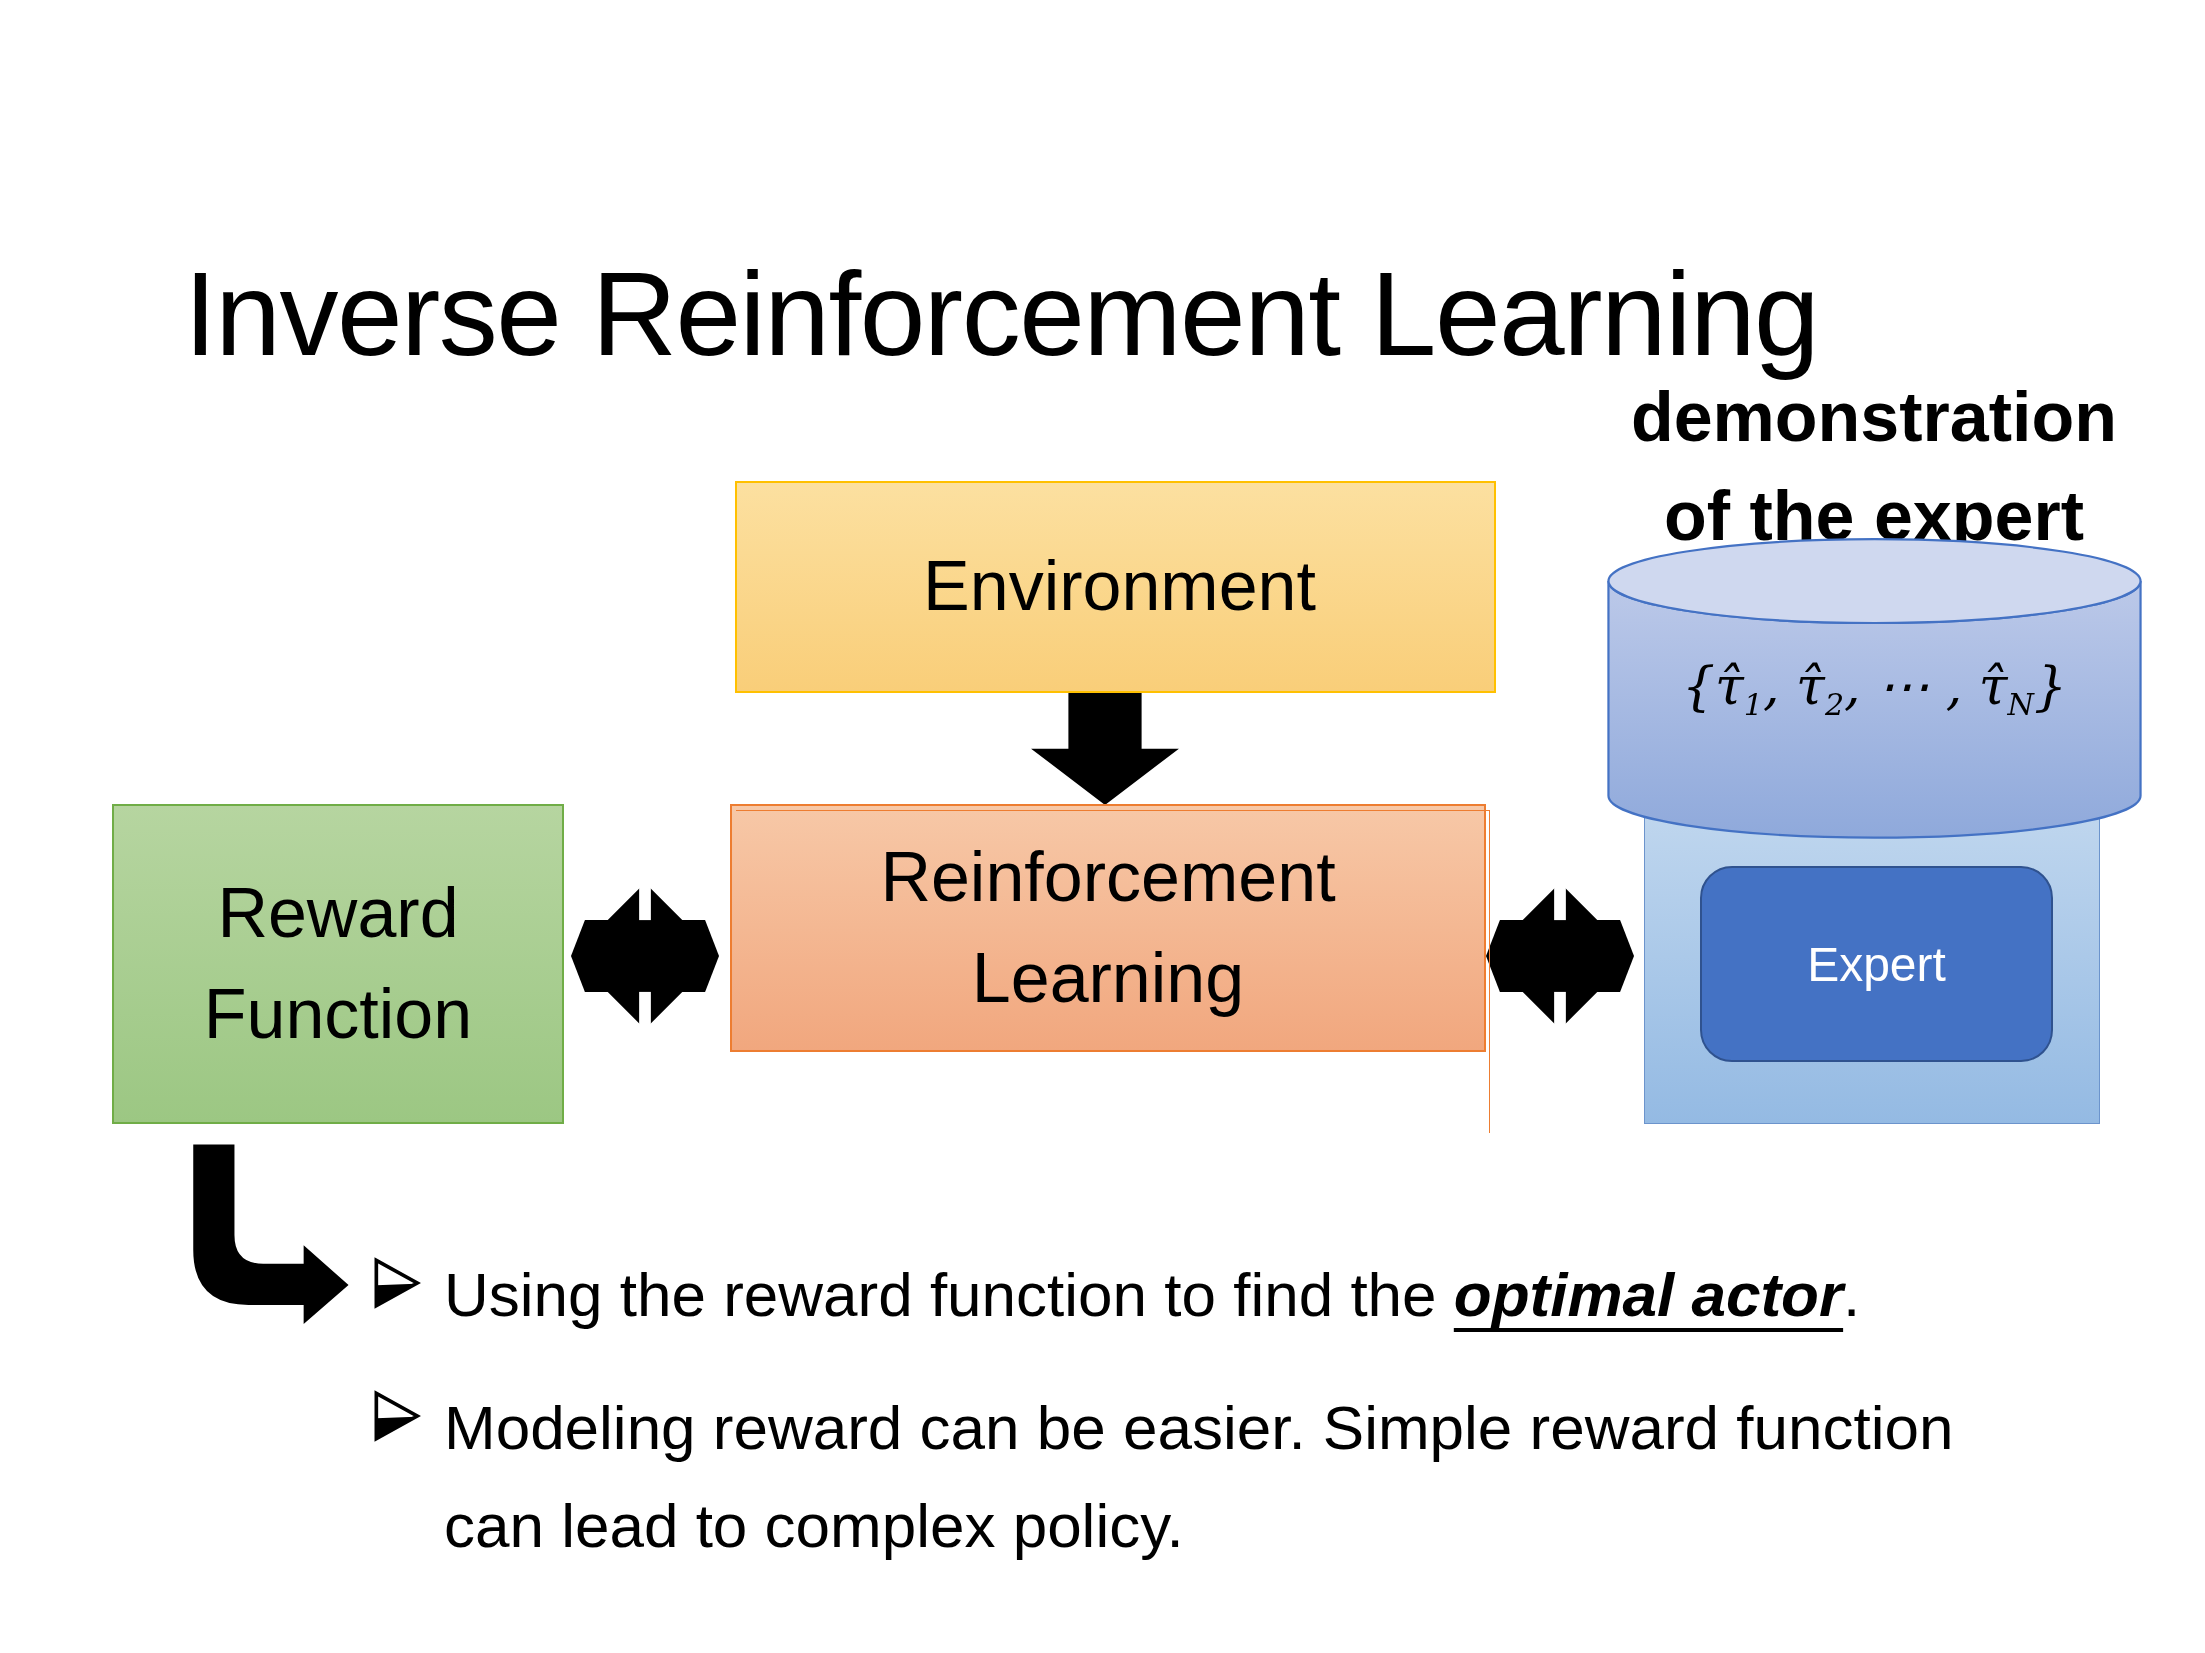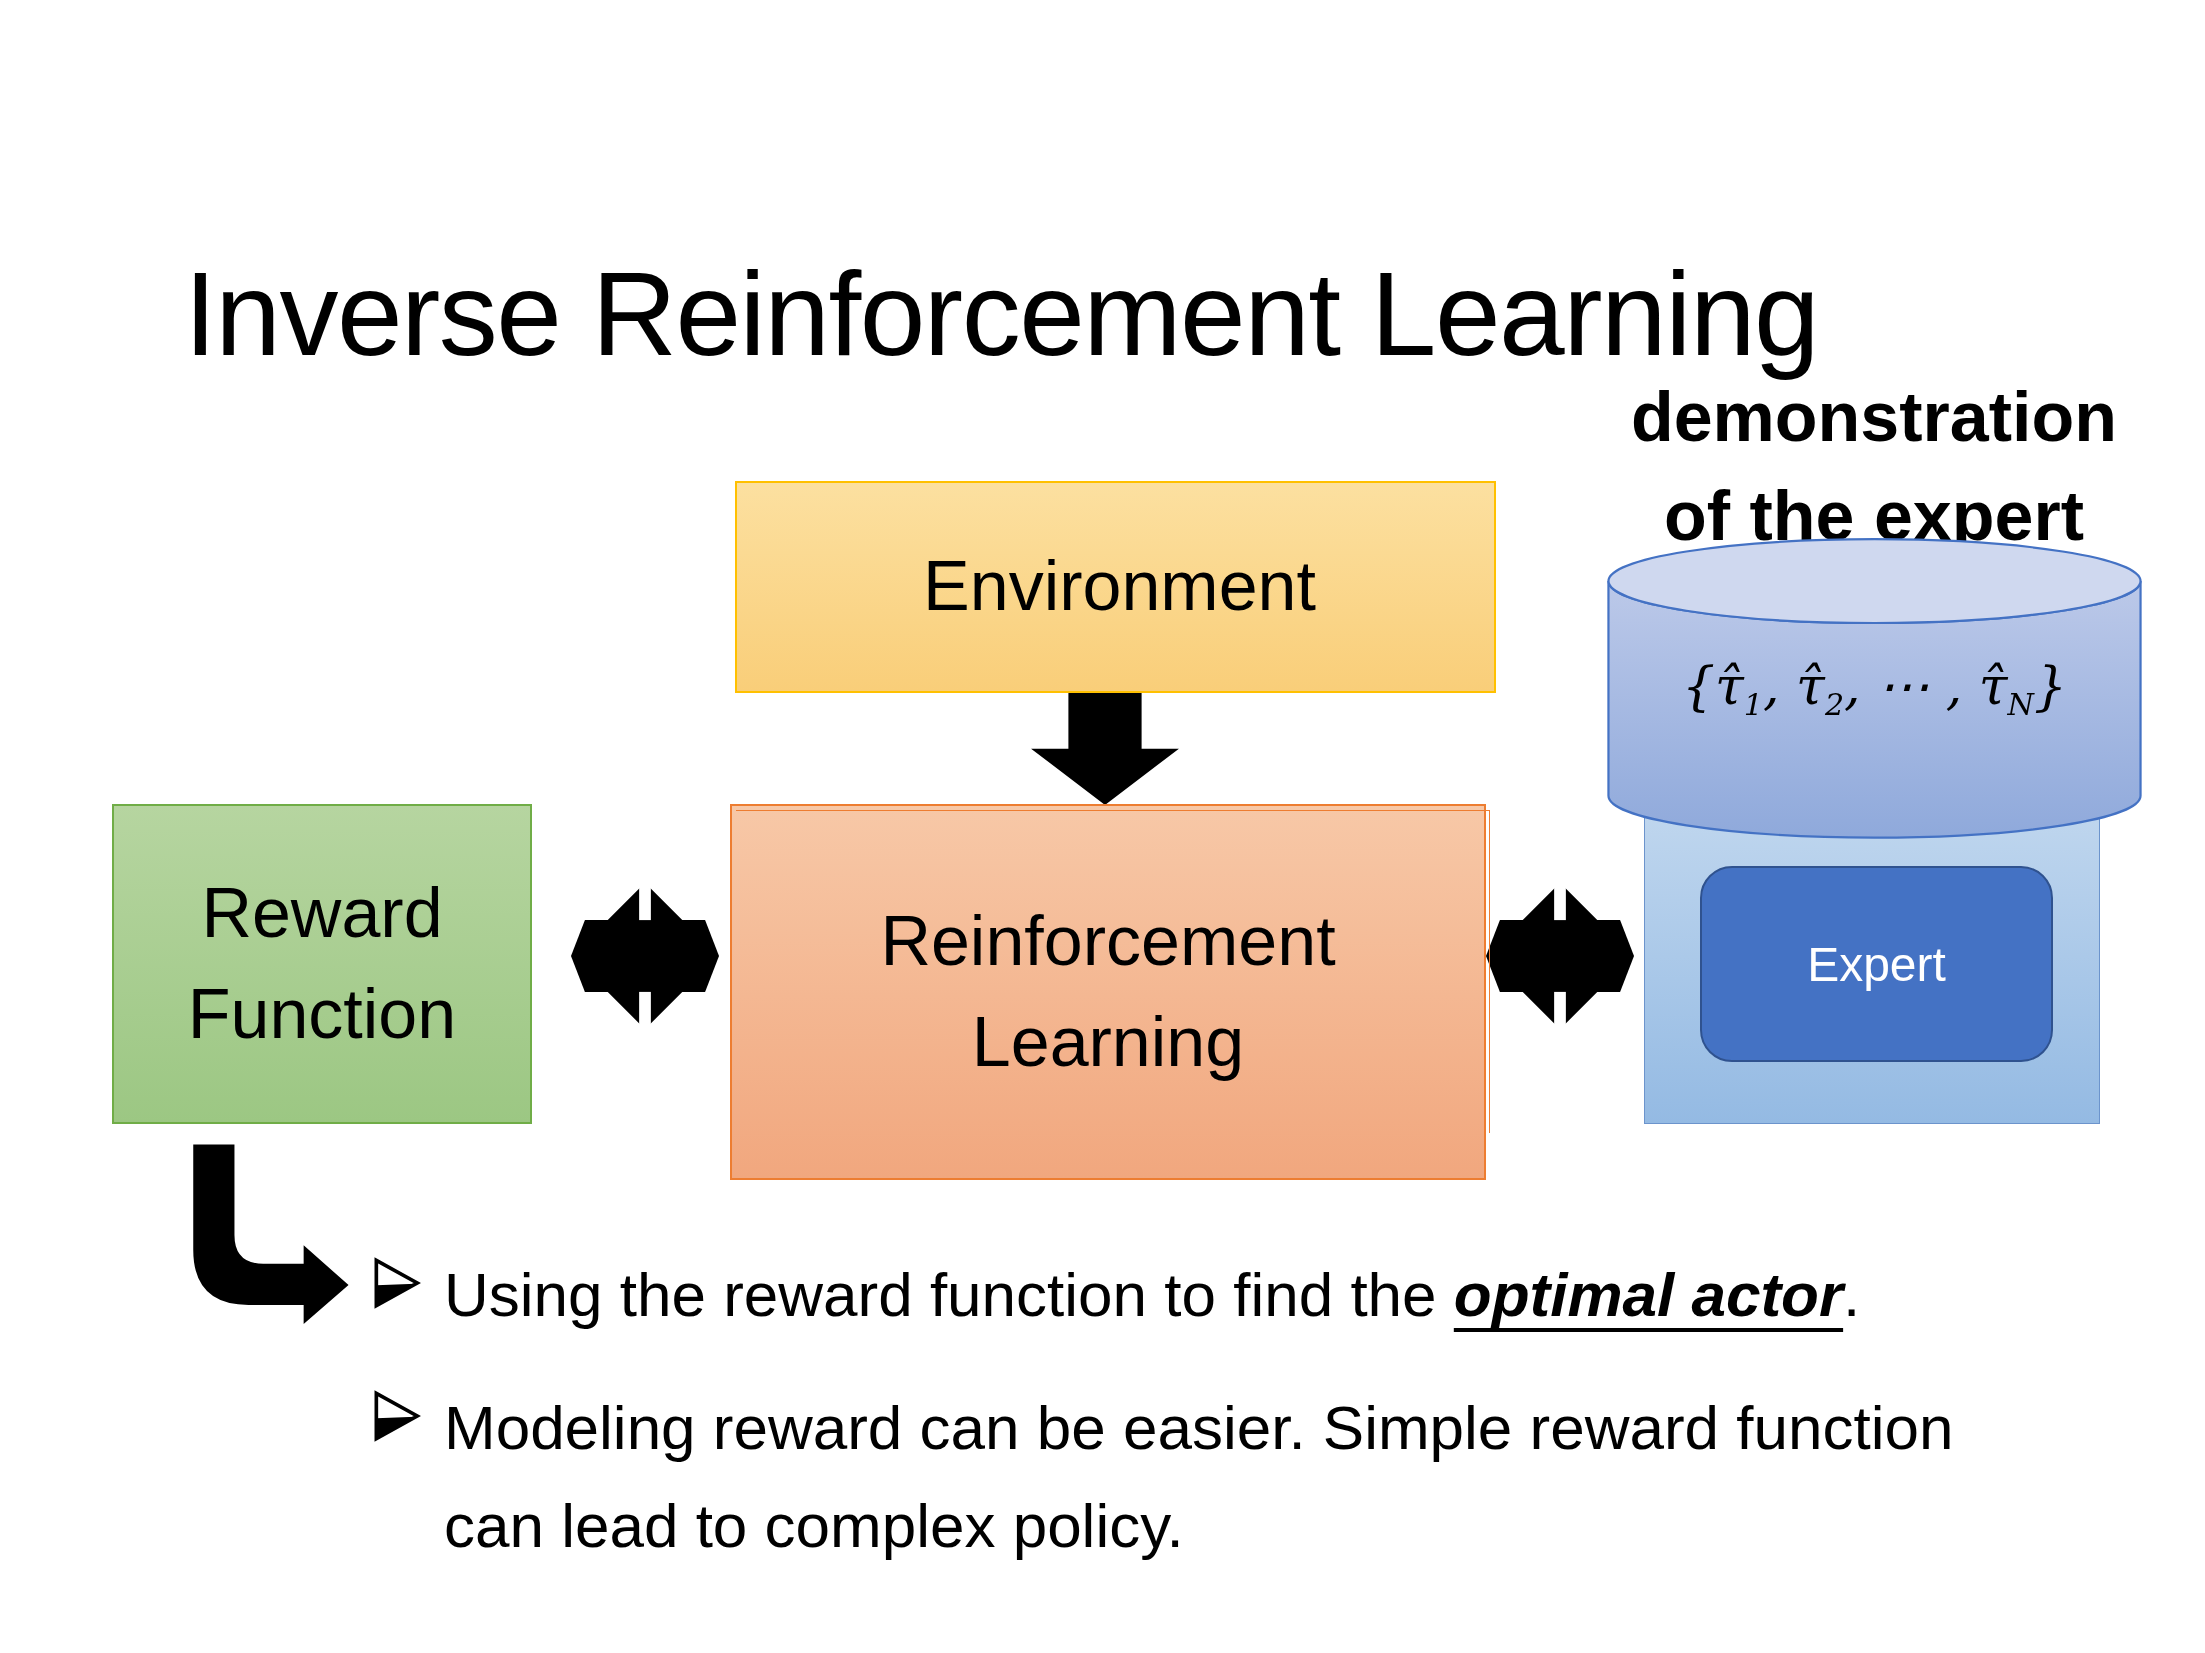--- a/index.html
+++ b/index.html
@@ -28,33 +28,33 @@
   }
   .shape-box{box-sizing:border-box;display:flex;align-items:center;justify-content:center;text-align:center;}
   .box-label{font-size:70px;line-height:1.45;color:var(--text-color);}
   .env-box{
     left:735px;top:481px;width:761px;height:212px;
     border:2.2px solid var(--env-border);
     background:linear-gradient(180deg,var(--env-fill-top),var(--env-fill-bottom));
     padding-left:8px;
   }
   .rl-box{
-    left:730px;top:804px;width:756px;height:376px;
+    left:730px;top:804px;width:756px;height:248px;
     border:2.2px solid var(--rl-border);
     background:linear-gradient(180deg,var(--rl-fill-top),var(--rl-fill-bottom));
     z-index:2;
   }
   .rl-ghost{
     left:736px;top:810px;width:754px;height:323px;box-sizing:border-box;
     border-top:1.5px solid var(--rl-border);border-right:1.5px solid var(--rl-border);
     z-index:3;pointer-events:none;
   }
   .rl-box .box-label{position:relative;z-index:4;}
   .green-box{
-    left:112px;top:804px;width:420px;height:320px;
+    left:112px;top:804px;width:452px;height:320px;
     border:2.2px solid var(--green-border);
     background:linear-gradient(180deg,var(--green-fill-top),var(--green-fill-bottom));
   }
   .container-box{
     left:1644px;top:812px;width:456px;height:312px;box-sizing:border-box;
     border:1.5px solid var(--container-border);
     background:linear-gradient(180deg,var(--container-fill-top),var(--container-fill-bottom));
     z-index:1;
   }
   .cylinder-svg{left:1606px;top:537px;z-index:2;}

